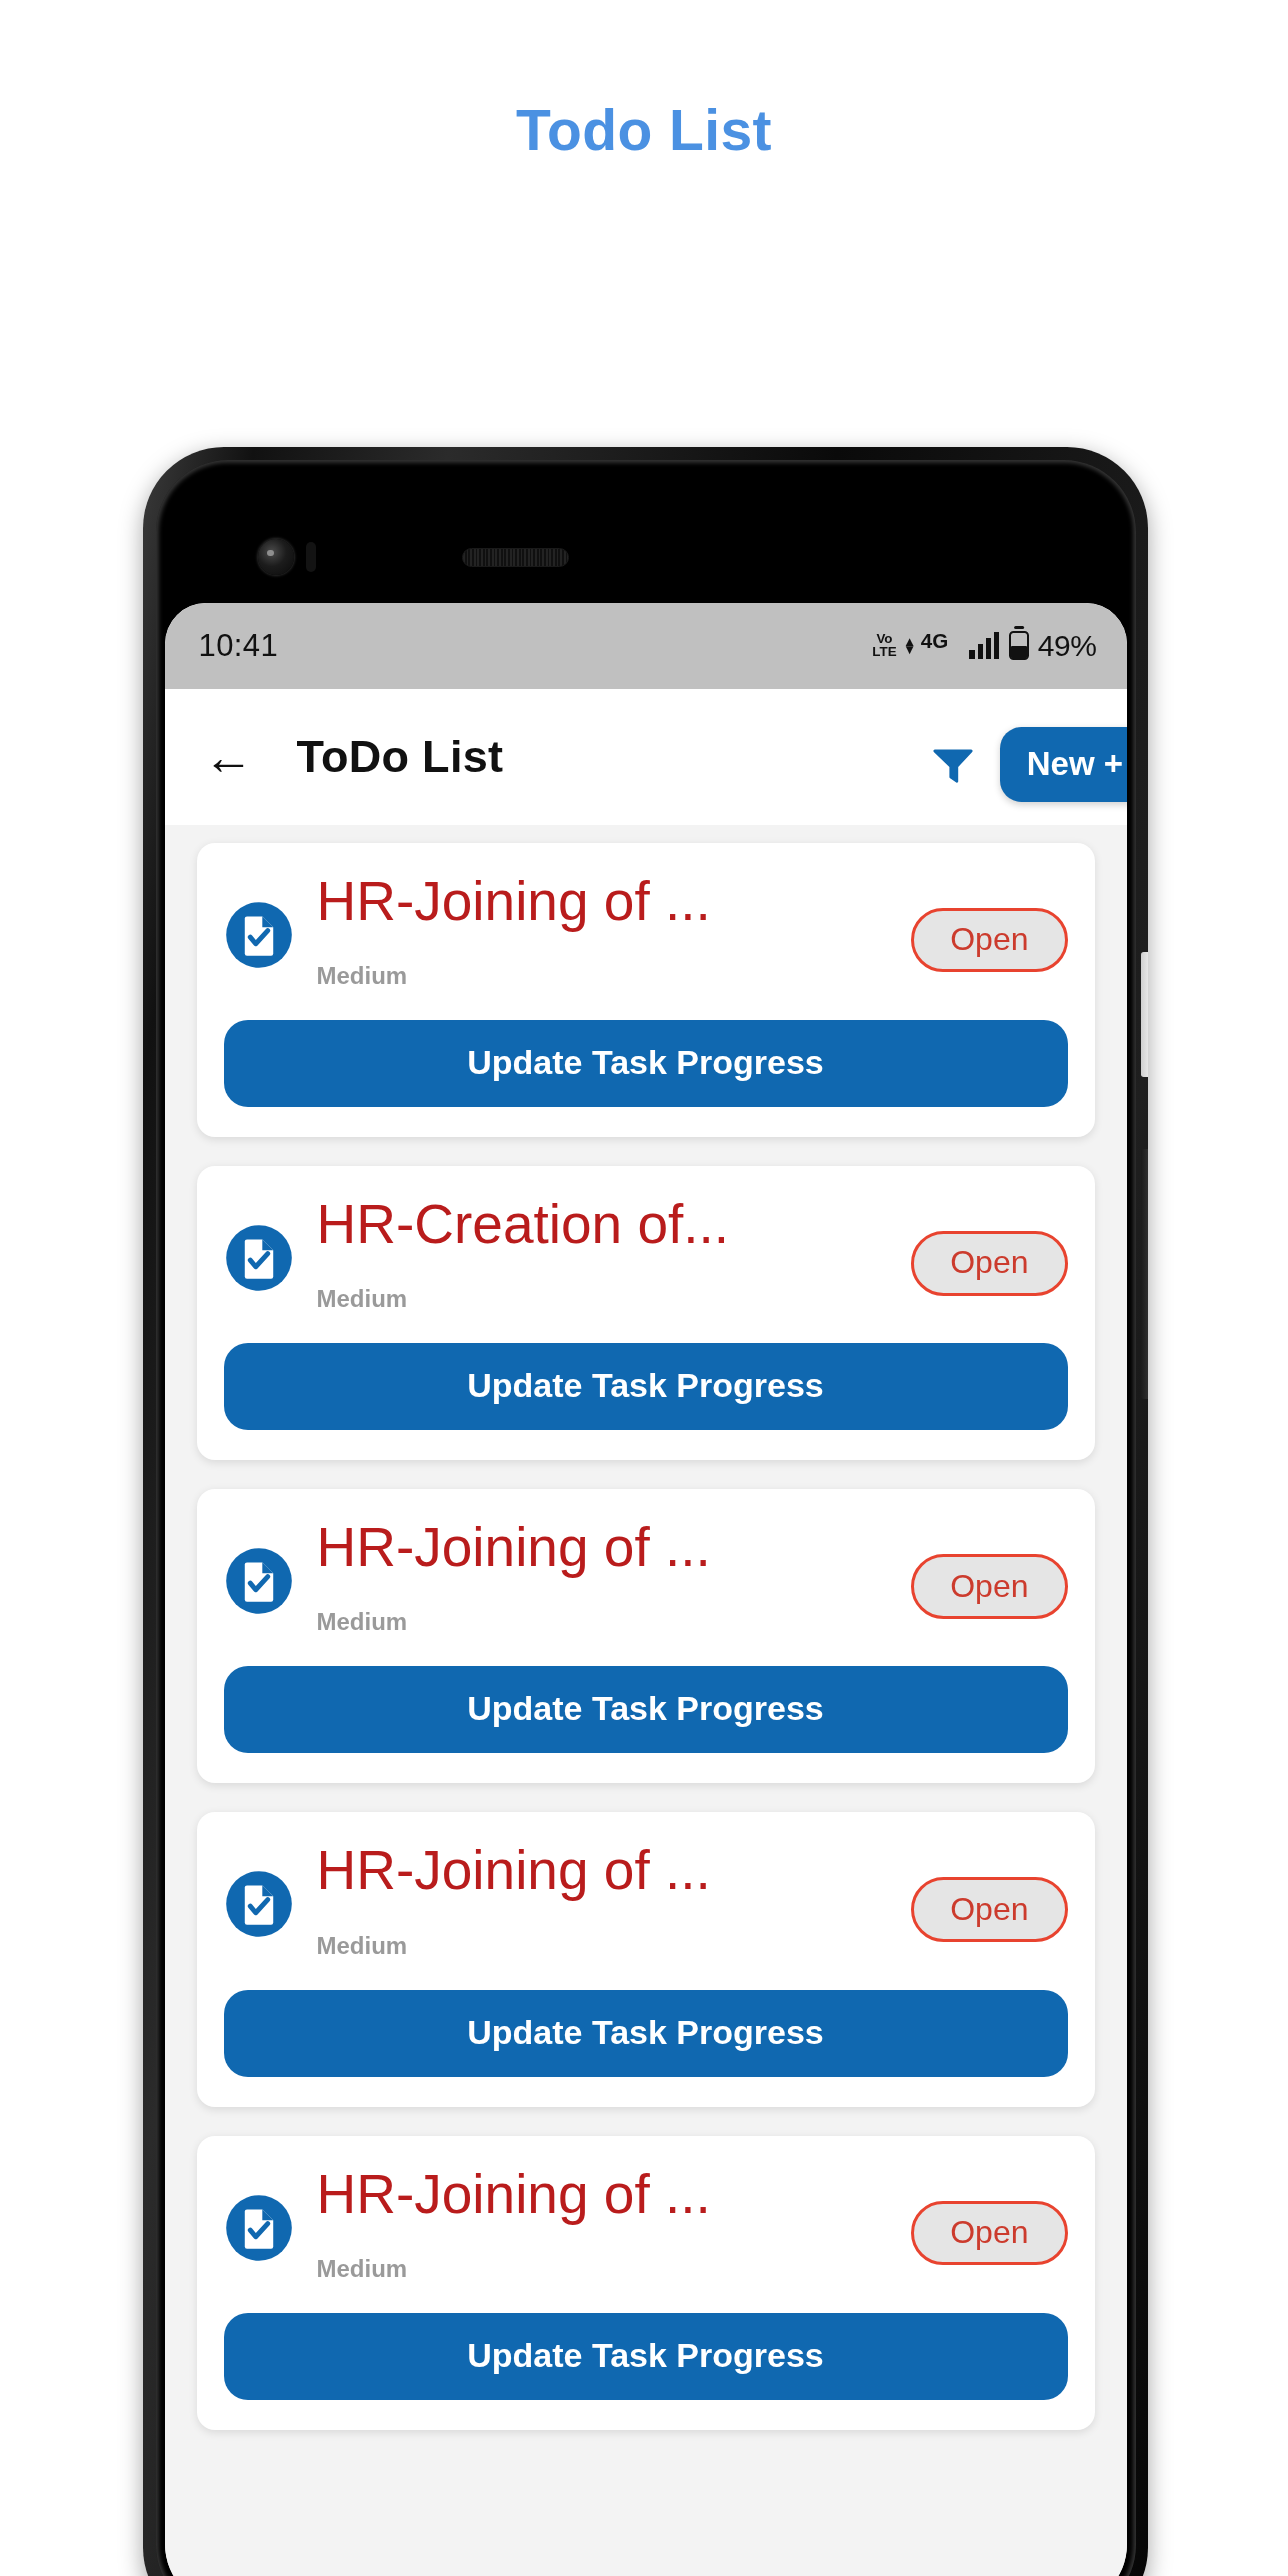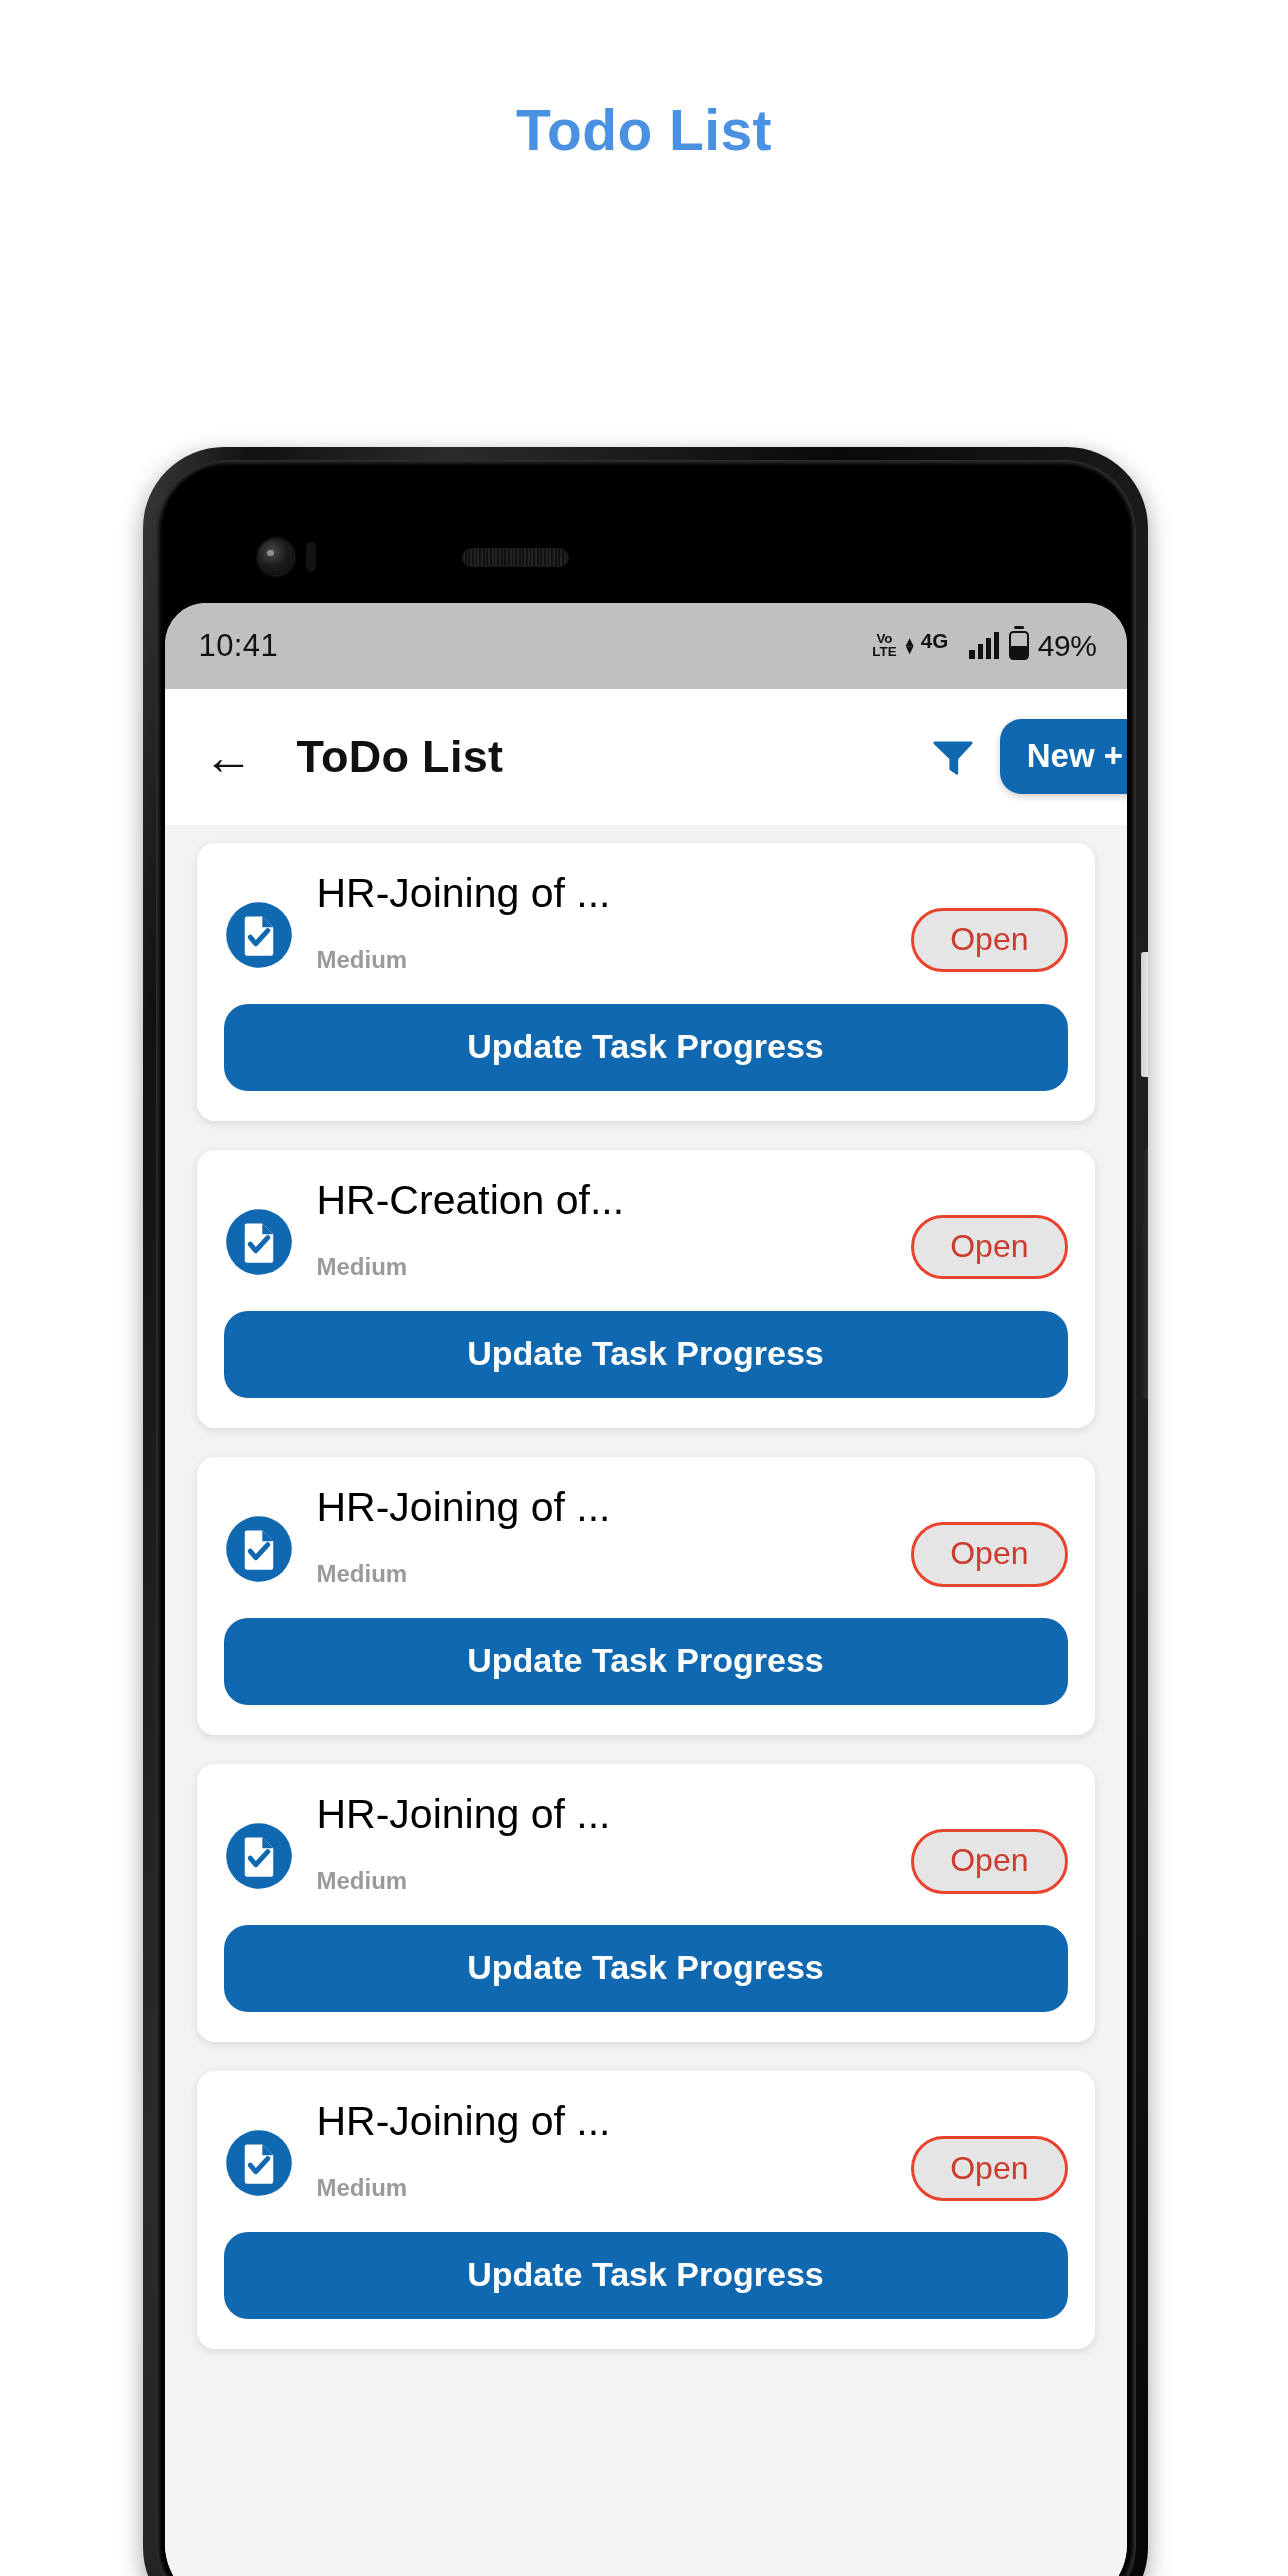--- a/index.html
+++ b/index.html
@@ -174,21 +174,21 @@
   }
   .app-title {
     margin-left: 43px;
     font-size: 45px;
     font-weight: bold;
     color: #111;
     letter-spacing: 0.3px;
   }
   .app-bar-actions {
     position: absolute;
-    right: 0; top: 0; height: 100%;
+    right: 0; top: 8px; height: 100%;
     display: flex; align-items: center; gap: 23px;
     padding-right: 0;
   }
   .filter-icon { width: 48px; height: 48px; display:block; cursor:pointer; }
   .new-btn {
     background: #1068b0;
     color: #fff;
     font-size: 33px;
     font-weight: bold;
     border: none;
@@ -217,22 +217,22 @@
     position: relative;
   }
   .card-top {
     display: flex;
     align-items: flex-start;
     gap: 23px;
   }
   .doc-icon { width: 70px; height: 70px; flex: 0 0 70px; margin-top: 30px; }
   .card-center { flex: 1 1 auto; min-width: 0; }
   .task-title {
-    font-size: 41px;
-    color: #000000;
+    font-size: 55px;
+    color: #b91c1c;
     line-height: 1.15;
     white-space: nowrap;
     overflow: hidden;
   }
   .task-priority {
     margin-top: 29px;
     font-size: 24px;
     color: #9a9a9a;
     font-weight: bold;
   }

